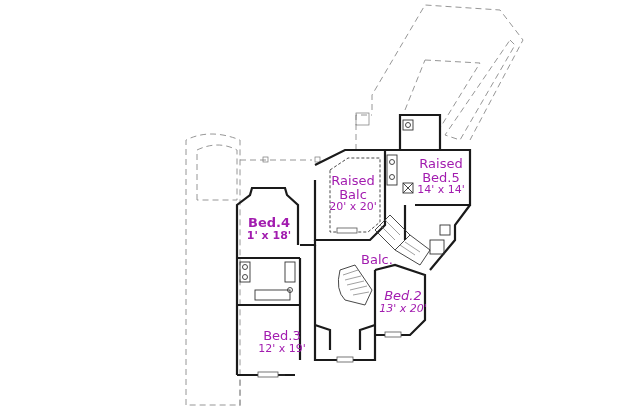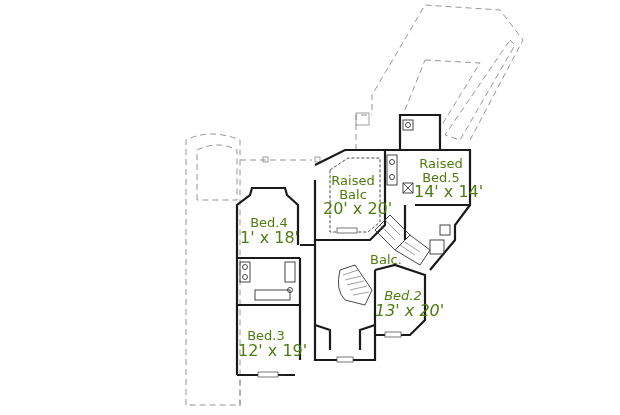--- a/index.html
+++ b/index.html
@@ -3,23 +3,23 @@
   <meta charset="utf-8">
   <style>
     html, body { margin: 0; padding: 0; background: #ffffff; }
     body { width: 620px; height: 415px; overflow: hidden; position: relative; font-family: "DejaVu Sans", sans-serif; }
     #plan { position: absolute; left: 0; top: 0; width: 620px; height: 415px; }
     .dash { fill: none; stroke: #8a8a8a; stroke-width: 0.9; stroke-dasharray: 6 4; }
     .wall { fill: none; stroke: #1a1a1a; stroke-width: 2.2; stroke-linejoin: miter; }
     .thin { fill: none; stroke: #333; stroke-width: 0.9; }
     .light { fill: none; stroke: #777; stroke-width: 0.7; }
     .win { fill: #fff; stroke: #555; stroke-width: 0.8; }
-    .lbl { position: absolute; text-align: center; color: #4d7c0f; line-height: 1.05; white-space: nowrap; }
+    .lbl { position: absolute; text-align: center; color: #a21caf; line-height: 1.05; white-space: nowrap; }
     .lbl .name { font-size: 13px; display: block; }
-    .lbl .dim { font-size: 16px; display: block; }
+    .lbl .dim { font-size: 11px; display: block; }
   </style>
 </head>
 <body>
 
 <svg id="plan" viewBox="0 0 620 415" xmlns="http://www.w3.org/2000/svg">
 
   <g>
 
     <path class="dash" d="M186 405 L186 140 Q210 128 240 140 L240 405 Z"></path>
     <path class="dash" d="M197 200 L197 150 Q218 140 237 150 L237 200 Z"></path>
@@ -115,30 +115,30 @@
   <span class="name">Balc</span>
   <span class="dim">20' x 20'</span>
 </div>
 
 <div class="lbl" style="left:414px; top:157px; width:54px;">
   <span class="name">Raised</span>
   <span class="name">Bed.5</span>
   <span class="dim">14' x 14'</span>
 </div>
 
-<div class="lbl" style="left:240px; top:216px; width:58px;">
+<div class="lbl" style="left:240px; top:216px; width:58px;font-weight:bold;">
   <span class="name">Bed.4</span>
   <span class="dim">1' x 18'</span>
 </div>
 
-<div class="lbl" style="left:328px; top:253px; width:36px;padding-left:40px;">
+<div class="lbl" style="left:319px; top:253px; width:36px;padding-left:40px;">
   <span class="name">Balc.</span>
 </div>
 
 <div class="lbl" style="left:375px; top:289px; width:56px;font-style:italic;">
   <span class="name">Bed.2</span>
   <span class="dim">13' x 20'</span>
 </div>
 
-<div class="lbl" style="left:238px; top:329px; width:56px;">
+<div class="lbl" style="left:238px; top:329px; width:56px;padding-left:16px;">
   <span class="name">Bed.3</span>
   <span class="dim">12' x 19'</span>
 </div>
 
 </body></html>

